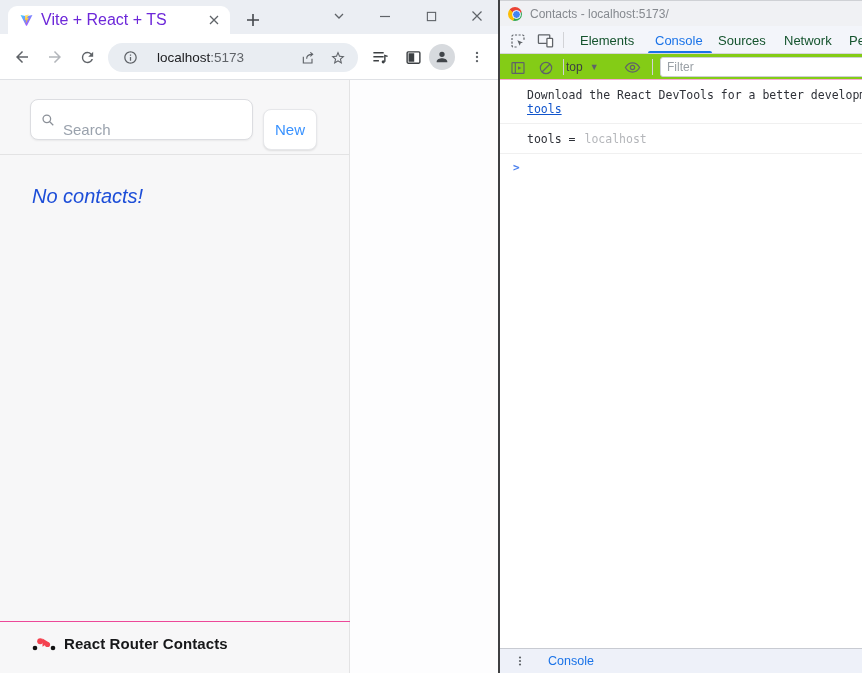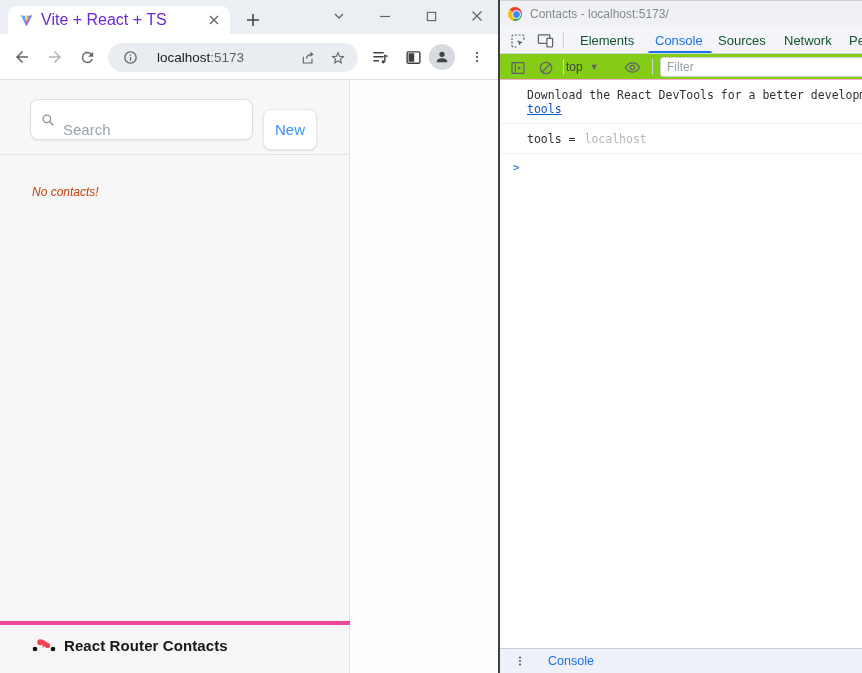--- a/index.html
+++ b/index.html
@@ -31,22 +31,22 @@
   .searchbox { position:absolute; left:30px; top:19px; width:223px; height:41px; background:#fff;
                border:1px solid #dcdde1; border-radius:8px; box-shadow:0 1px 2px rgba(0,0,0,.06);
                display:flex; align-items:center; padding:0 10px; }
   .searchbox input { border:none; outline:none; font-size:15px; color:#303942; width:100%;
                      margin-left:8px; background:transparent; font-family:"Liberation Sans", sans-serif;margin-top:20px; }
   .searchbox input::placeholder { color:#9aa2ad; }
   .new-btn { position:absolute; left:263px; top:19px; width:54px; height:41px; background:#fff;
              border:1px solid #e6e7ea; border-radius:8px; box-shadow:0 1px 2px rgba(0,0,0,.1);
              color:#3992ff; font-size:15px; font-weight:500; display:flex; align-items:center; justify-content:center;margin-top:10px; }
   .side-divider { position:absolute; left:0; width:350px; height:1px; background:#e3e3e4; }
-  .no-contacts { position:absolute; left:32px; top:105px; font-size:12px; font-style:italic; color:#c2410c; }
-  .side-footer { position:absolute; left:0; top:541px; width:350px; height:44px; border-top:4px solid #ec4899;
+  .no-contacts { position:absolute; left:32px; top:105px; font-size:20px; font-style:italic; color:#1d4ed8; }
+  .side-footer { position:absolute; left:0; top:541px; width:350px; height:44px; border-top:1px solid #ec4899;
                  display:flex; align-items:center; padding-left:32px; }
   .footer-title { font-size:15px; font-weight:700; color:#17181a; margin-left:8px; letter-spacing:.1px; }
 
   
   .devtools { position:absolute; left:498px; top:0; width:364px; height:673px; background:#fff;
               border-left:2px solid #3f4042; }
   .dt-titlebar { position:absolute; left:0; top:0; width:362px; height:26px; background:#f0f1f4;
                  display:flex; align-items:center; padding-left:8px; border-top:1px solid #cfd1d5; }
   .dt-title { font-size:12px; color:#85898f; margin-left:8px; white-space:nowrap; }
   .chrome-logo { width:14px; height:14px; border-radius:50%; flex:none;

